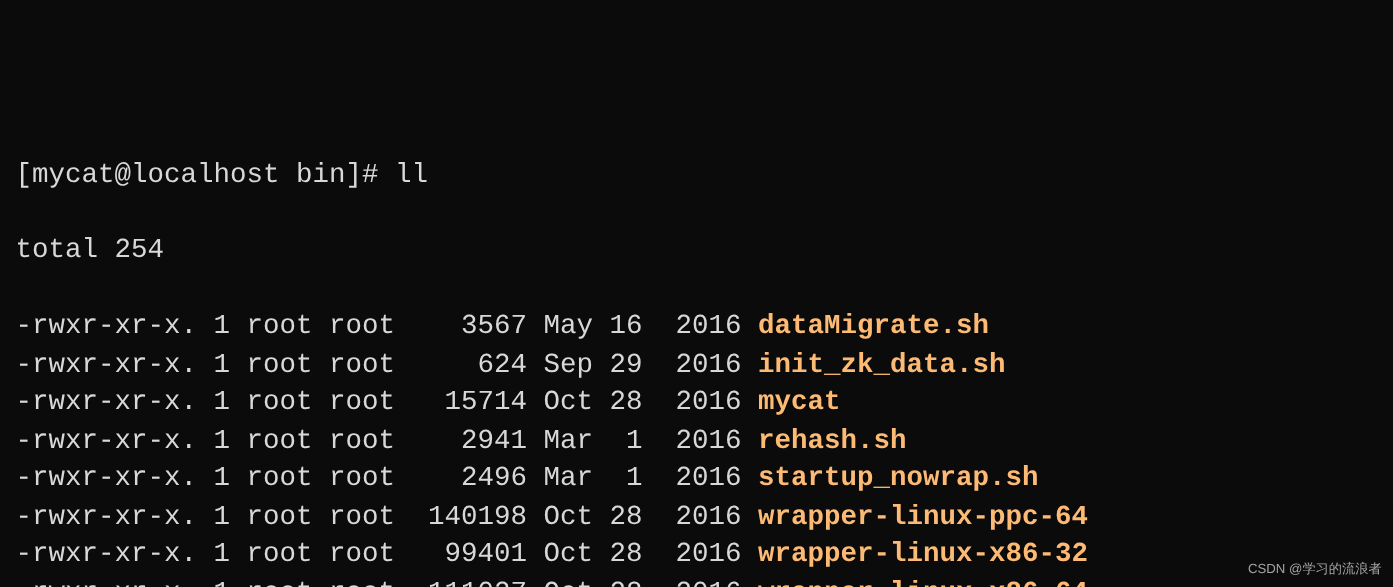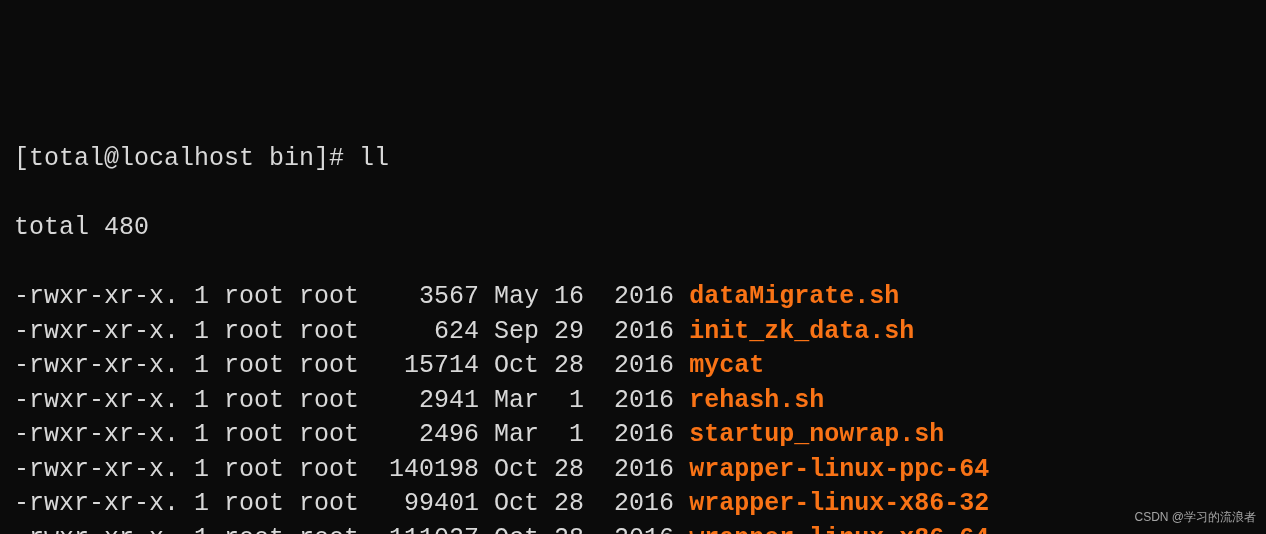--- a/index.html
+++ b/index.html
@@ -14,21 +14,21 @@
       font-size: 25px;
       line-height: 1.38;
       padding: 4px 14px;
       width: 1266px;
       height: 534px;
       overflow: hidden;
       white-space: pre;
       position: relative;
     }
     .exec {
-      color: #f97316;
+      color: #fdba74;
       font-weight: bold;
     }
     .watermark {
       position: absolute;
       bottom: 8px;
       right: 10px;
       font-size: 12px;
       color: #bfbfbf;
       font-family: sans-serif;
       opacity: 0.85;
@@ -36,22 +36,22 @@
     }
     .row {
       display: block;
     }
   </style>
 </head>
 <body>
 
 
 
-<span class="row"><span>[total@localhost bin]# </span><span>ll</span></span>
-<span class="row">total 480</span>
+<span class="row"><span>[mycat@localhost bin]# </span><span>ll</span></span>
+<span class="row">total 254</span>
 <div id="listing"><span class="row"><span>-rwxr-xr-x. 1 root root    3567 May 16  2016 </span><span class="exec">dataMigrate.sh</span></span><span class="row"><span>-rwxr-xr-x. 1 root root     624 Sep 29  2016 </span><span class="exec">init_zk_data.sh</span></span><span class="row"><span>-rwxr-xr-x. 1 root root   15714 Oct 28  2016 </span><span class="exec">mycat</span></span><span class="row"><span>-rwxr-xr-x. 1 root root    2941 Mar  1  2016 </span><span class="exec">rehash.sh</span></span><span class="row"><span>-rwxr-xr-x. 1 root root    2496 Mar  1  2016 </span><span class="exec">startup_nowrap.sh</span></span><span class="row"><span>-rwxr-xr-x. 1 root root  140198 Oct 28  2016 </span><span class="exec">wrapper-linux-ppc-64</span></span><span class="row"><span>-rwxr-xr-x. 1 root root   99401 Oct 28  2016 </span><span class="exec">wrapper-linux-x86-32</span></span><span class="row"><span>-rwxr-xr-x. 1 root root  111027 Oct 28  2016 </span><span class="exec">wrapper-linux-x86-64</span></span></div>
 
 
 
 
 <div class="watermark">CSDN @学习的流浪者</div>
 
 
 
 

